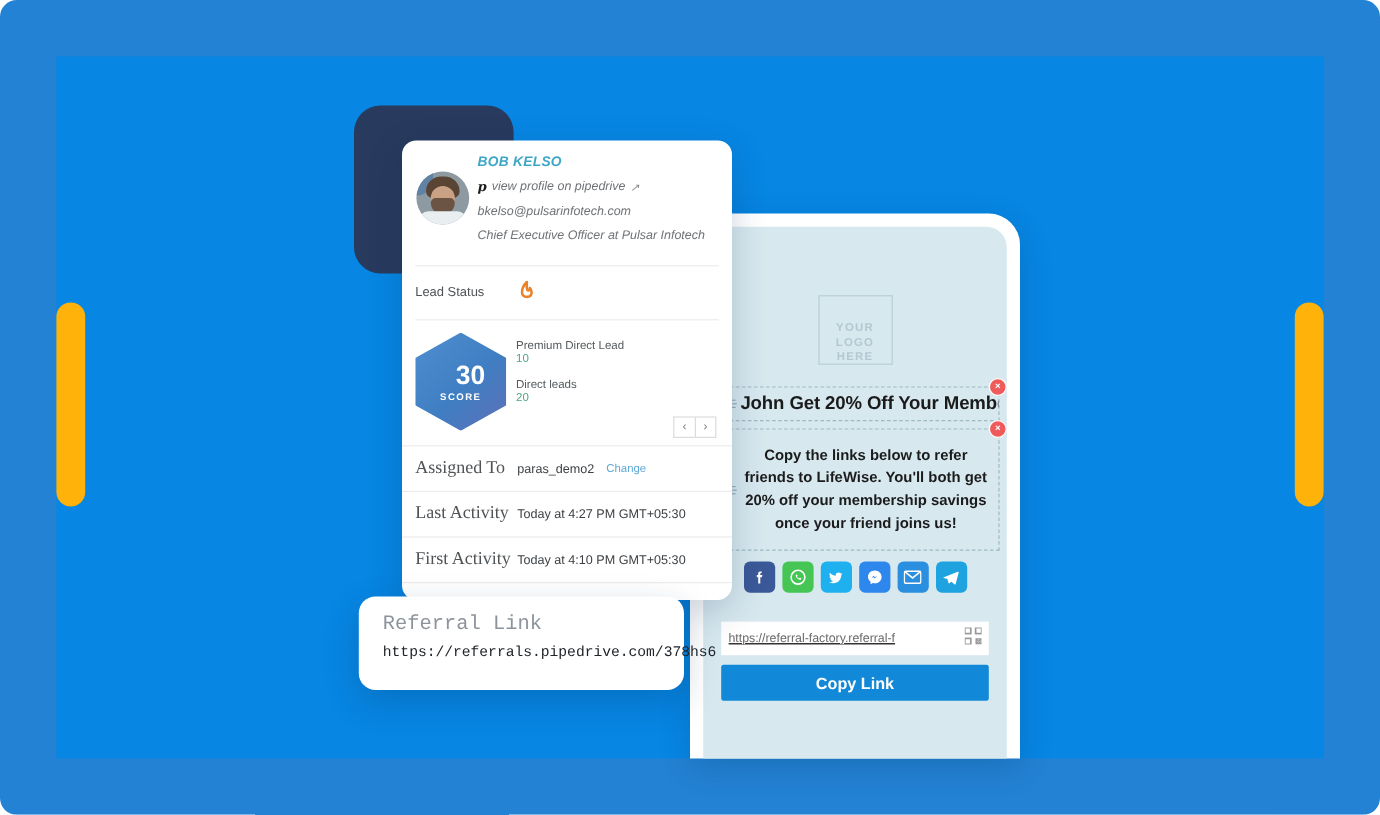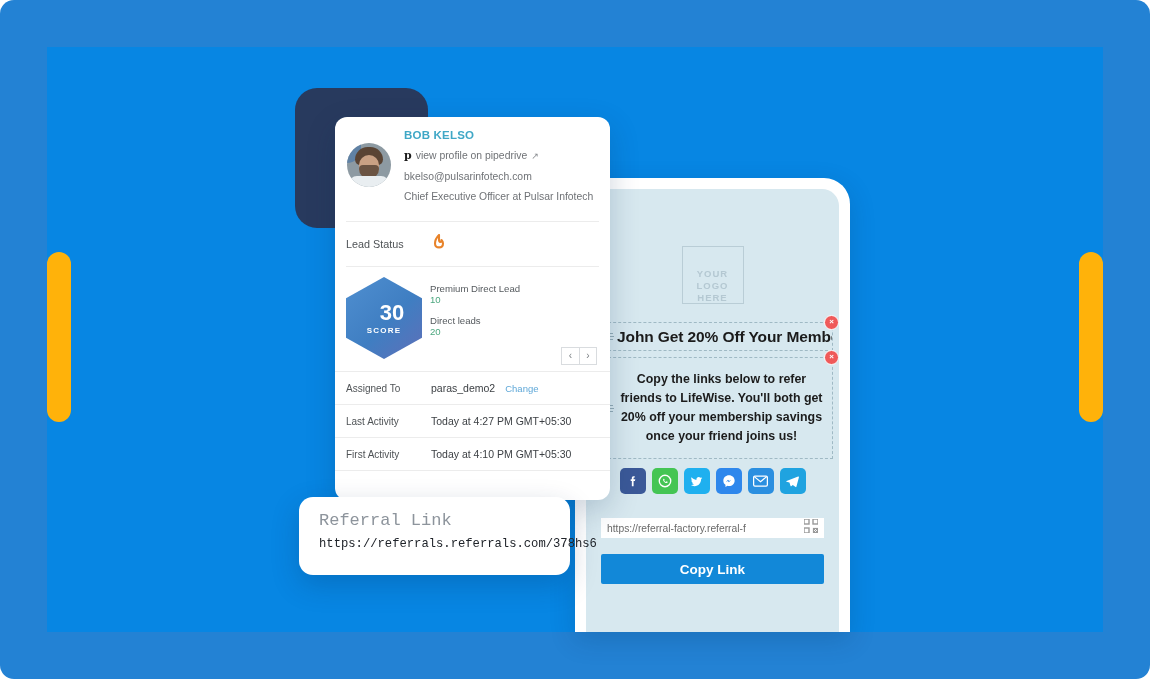--- a/index.html
+++ b/index.html
@@ -194,27 +194,28 @@
   .sc-ms   { background: #2e87ec; }
   .sc-mail { background: #2b8fe0; }
   .sc-tg   { background: #1fa3e0; }
   .social-ic svg { display: block; }
 
   #url-field {
     position: absolute;
     left: 15px;
     right: 15px;
     top: 329px;
-    height: 20px;
+    height: 28px;
     background: #ffffff;
     border-radius: 0;
     display: flex;
     align-items: center;
     padding: 0 6px;
     box-sizing: border-box;
+    text-decoration: underline;
   }
   #url-text {
     flex: 1;
     font-size: 10.3px;
     color: #6a6a6a;
     white-space: nowrap;
     overflow: hidden;
   }
   #qr-icon { flex: 0 0 14px; opacity:.75; }
 
@@ -244,21 +245,22 @@
     width: 275px;
     height: 383px;
     background: #ffffff;
     border-radius: 12px;
     box-shadow: 0 10px 30px rgba(0,40,80,0.20);
     overflow: hidden;
   }
   #lead-head {
     display: flex;
     padding: 12px 10px 10px 12px;
-    gap: 13px;
+    gap: 7px;
+    font-style: italic;
   }
   #avatar {
     flex: 0 0 44px;
     width: 44px;
     height: 44px;
     border-radius: 50%;
     overflow: hidden;
     margin-top: 14px;
     background: #8d9aa2;
     position: relative;
@@ -389,22 +391,23 @@
   .pg-btn.left { border-right: none; }
 
   .info-row {
     display: flex;
     align-items: center;
     padding: 10px 11px;
     border-top: 1px solid #ececec;
   }
   .info-label {
     flex: 0 0 85px;
-    font-size: 10px;
+    font-size: 15px;
     color: #4f5356;
+    font-family: Liberation Serif, serif;
   }
   .info-value {
     font-size: 10.5px;
     color: #3d4145;
     display: flex;
     align-items: center;
     gap: 10px;
   }
   .change-link { color: #5fa8d8; font-size: 9.5px; }
 
@@ -599,16 +602,16 @@
       <span class="info-value">Today at 4:10 PM GMT+05:30</span>
     </div>
     <div class="info-row">
       
       
     </div>
   </div>
 
   <div id="referral-card">
     <div id="referral-title">Referral Link</div>
-    <div id="referral-url">https://referrals.referrals.com/378hs6</div>
+    <div id="referral-url">https://referrals.pipedrive.com/378hs6</div>
   </div>
 
 </div>
 
 </body></html>

